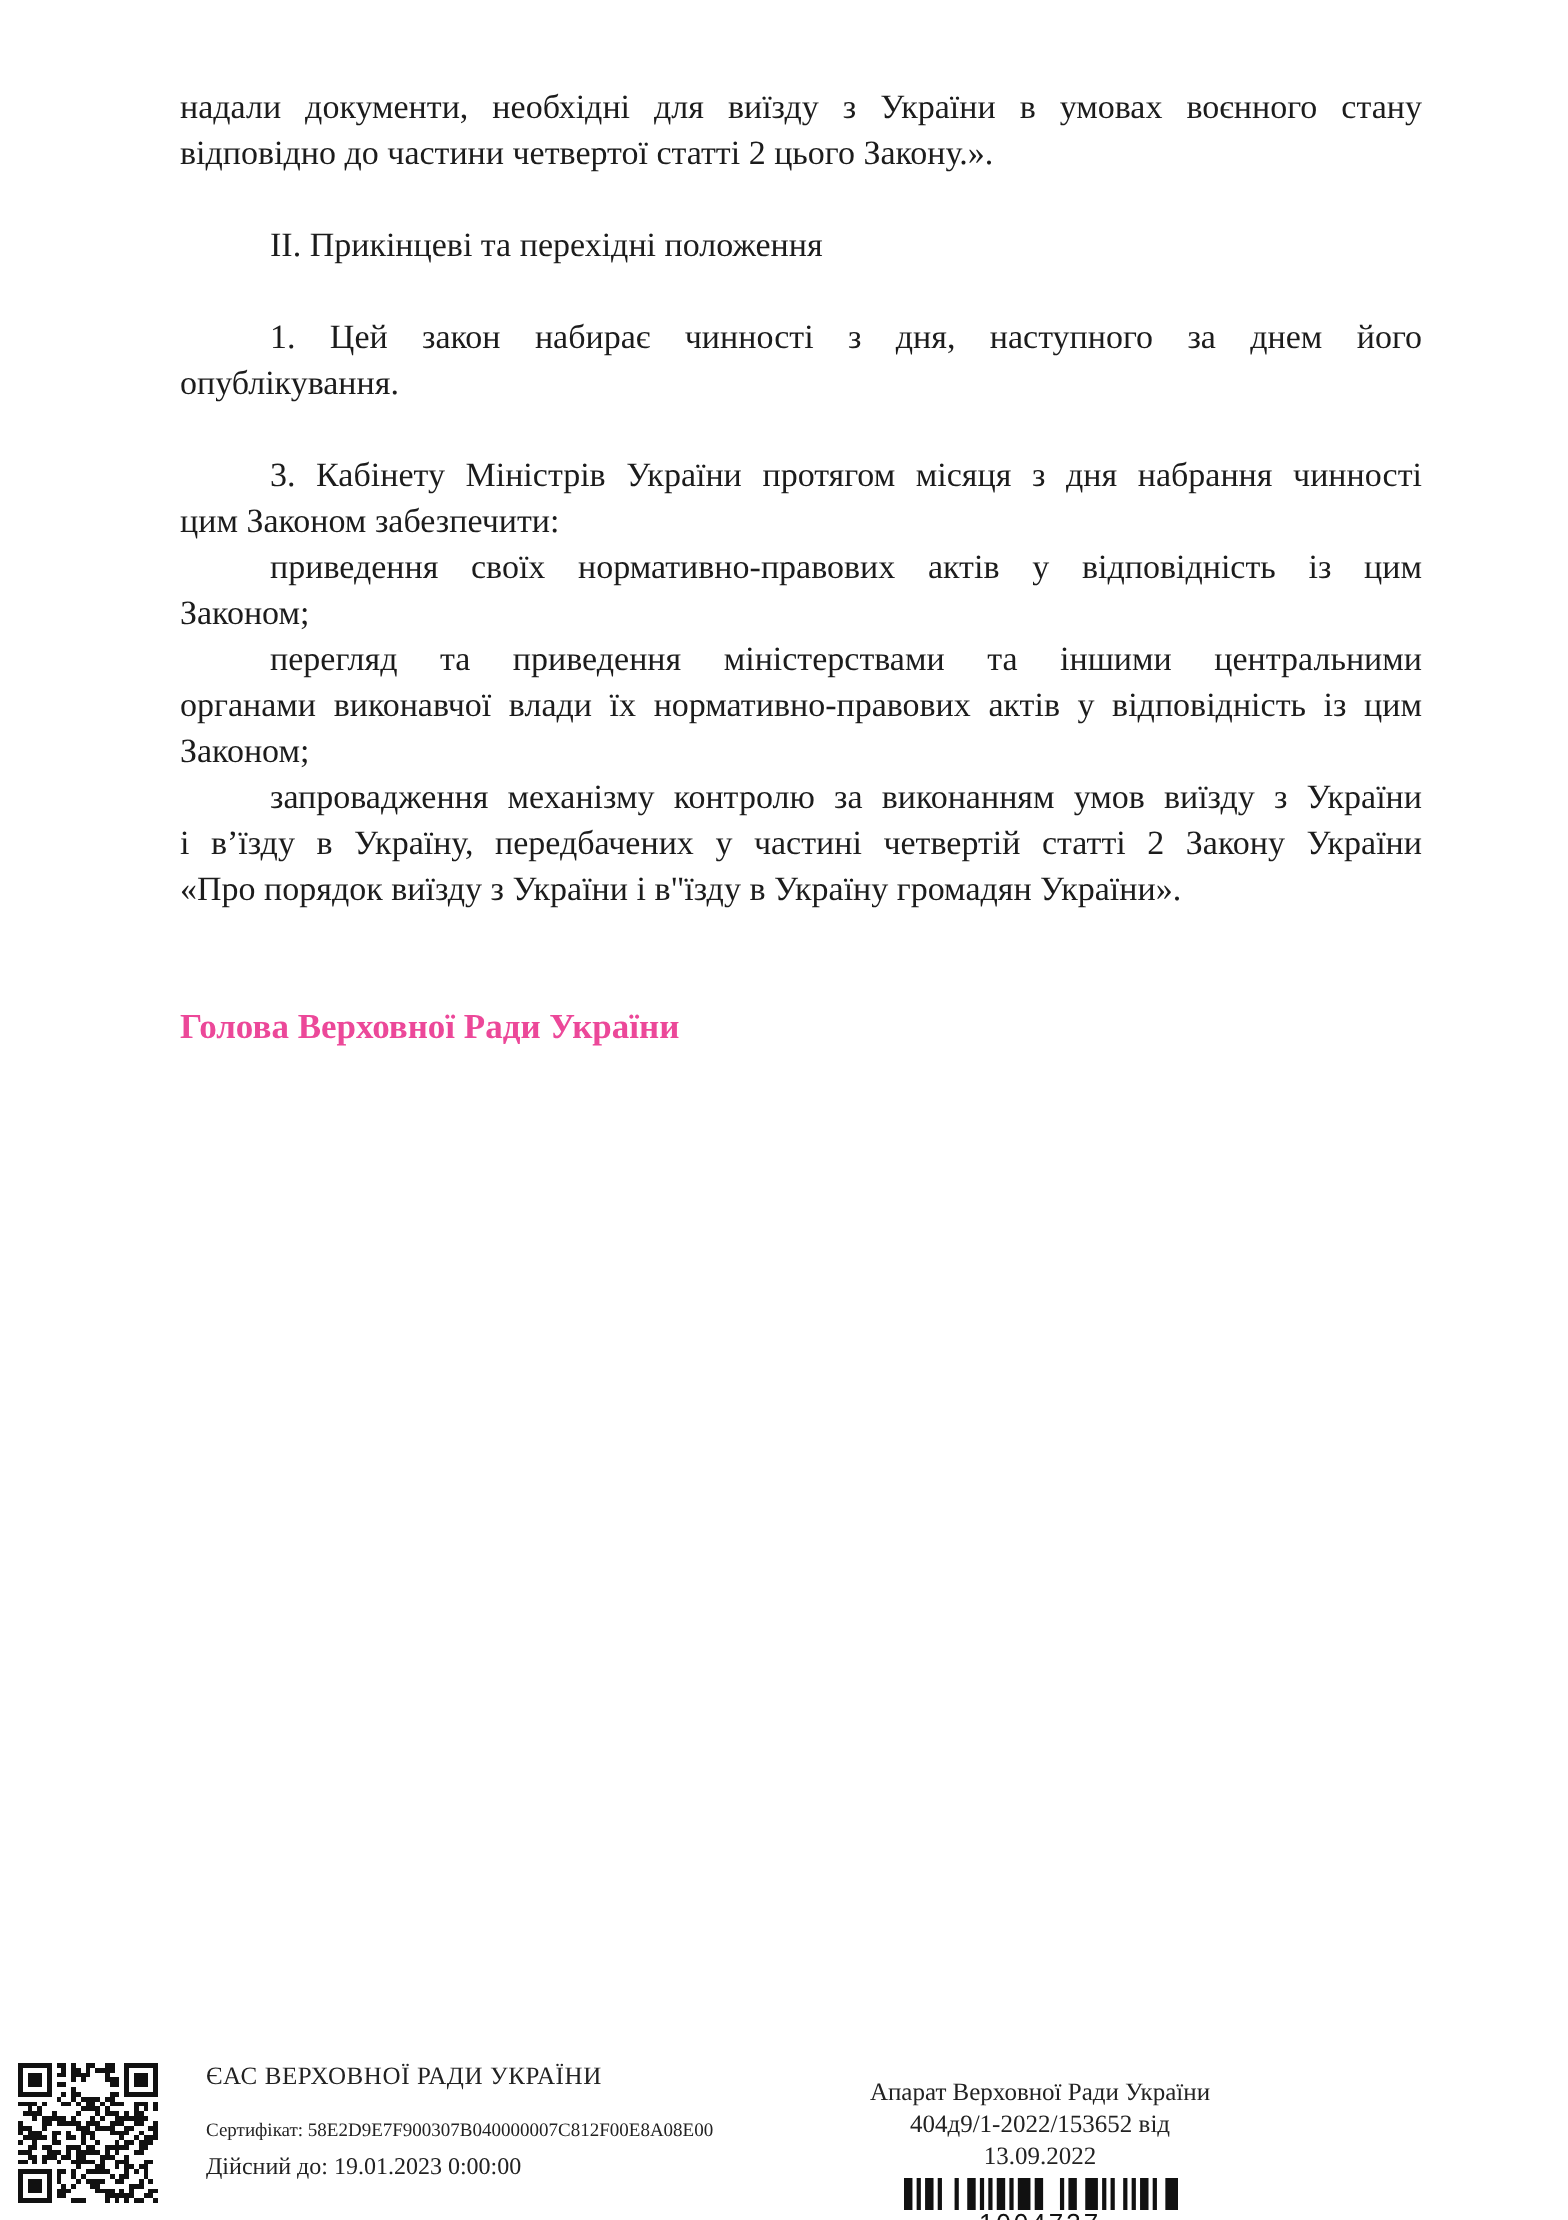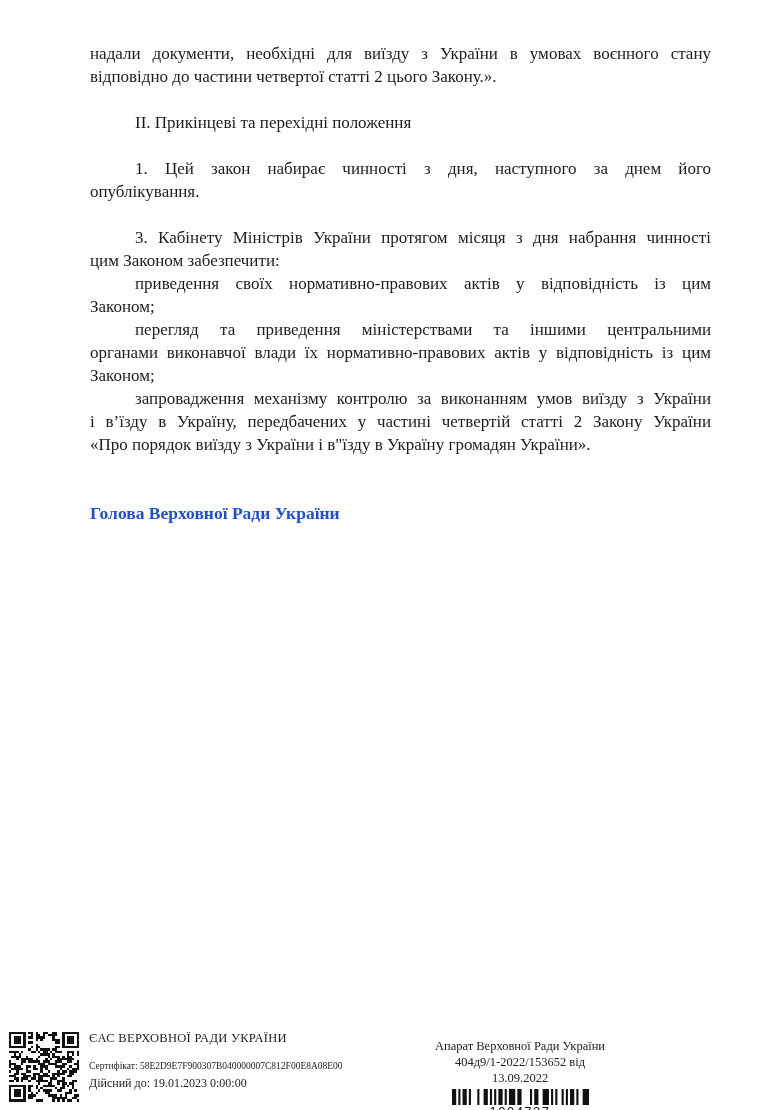--- a/index.html
+++ b/index.html
@@ -34,31 +34,31 @@
     overflow: hidden;
     white-space: nowrap;
   }
   .line.last { text-align-last: left; }
   .line.ind { text-indent: 45px; }
   .signature-line {
     margin-top: 46px;
     font-weight: bold;
     font-size: 17.5px;
     text-align: left;
-    color: #1d4ed8;
+    color: #ec4899;
   }
   
   .qr {
     position: absolute;
     left: 9px; top: 1030px;
     width: 70px; height: 73px;
   }
   .sig-block {
     position: absolute;
-    left: 89px; top: 1031px;
+    left: 103px; top: 1031px;
     width: 330px;
     color: #222;
   }
   .sig-block .l1 { font-size: 12.5px; line-height: 14px; letter-spacing: 0.3px; }
   .sig-block .l2 { font-size: 12px;   line-height: 14px; margin-top: 4px; }
   .sig-block .l3 { font-size: 9.5px;  line-height: 11px; margin-top: 16px; }
   .sig-block .l4 { font-size: 12px;   line-height: 14px; margin-top: 4px; }
   
   .reg-block {
     position: absolute;

